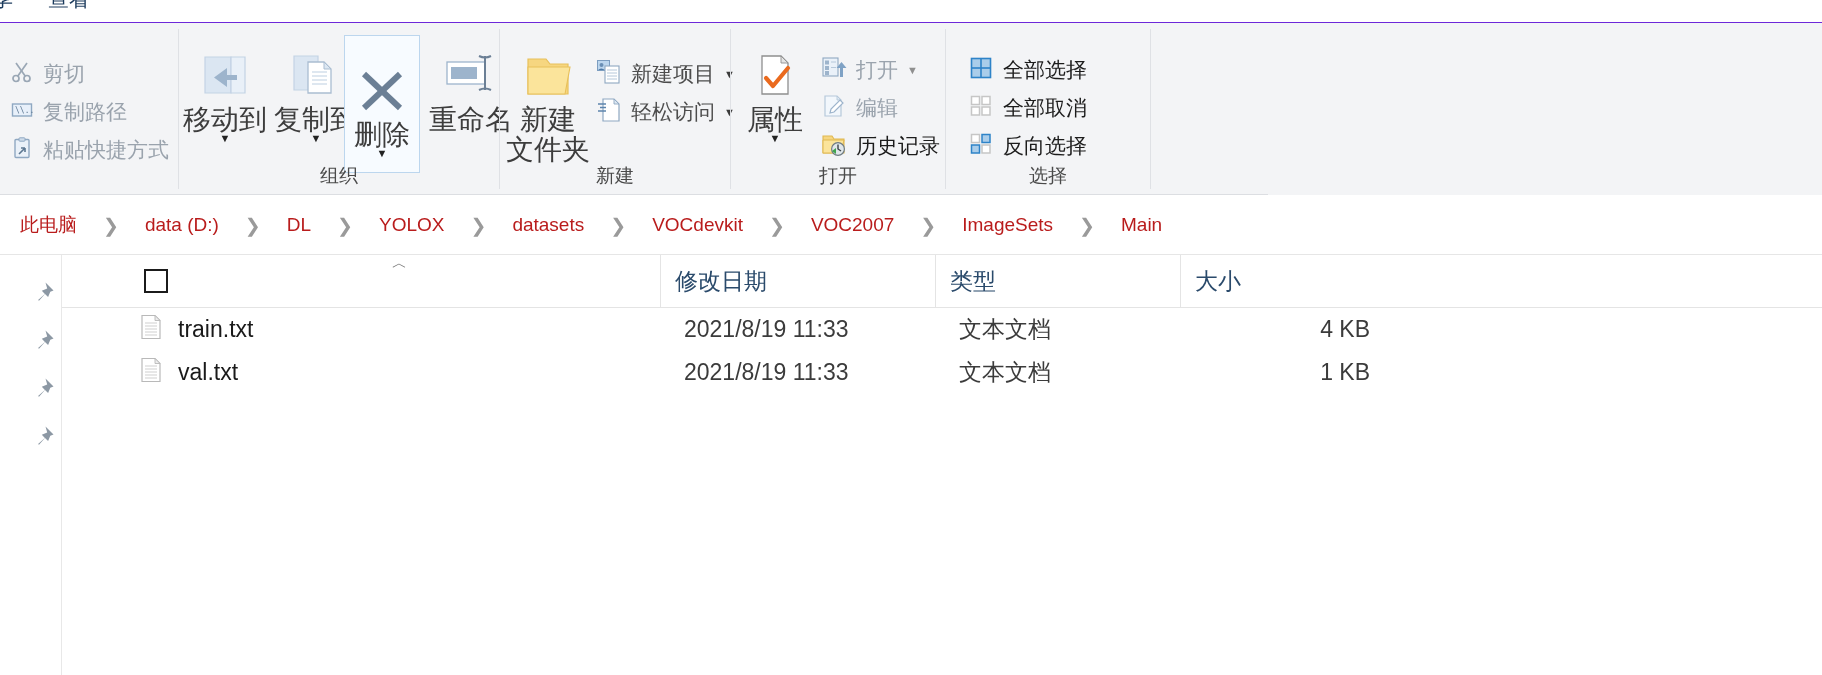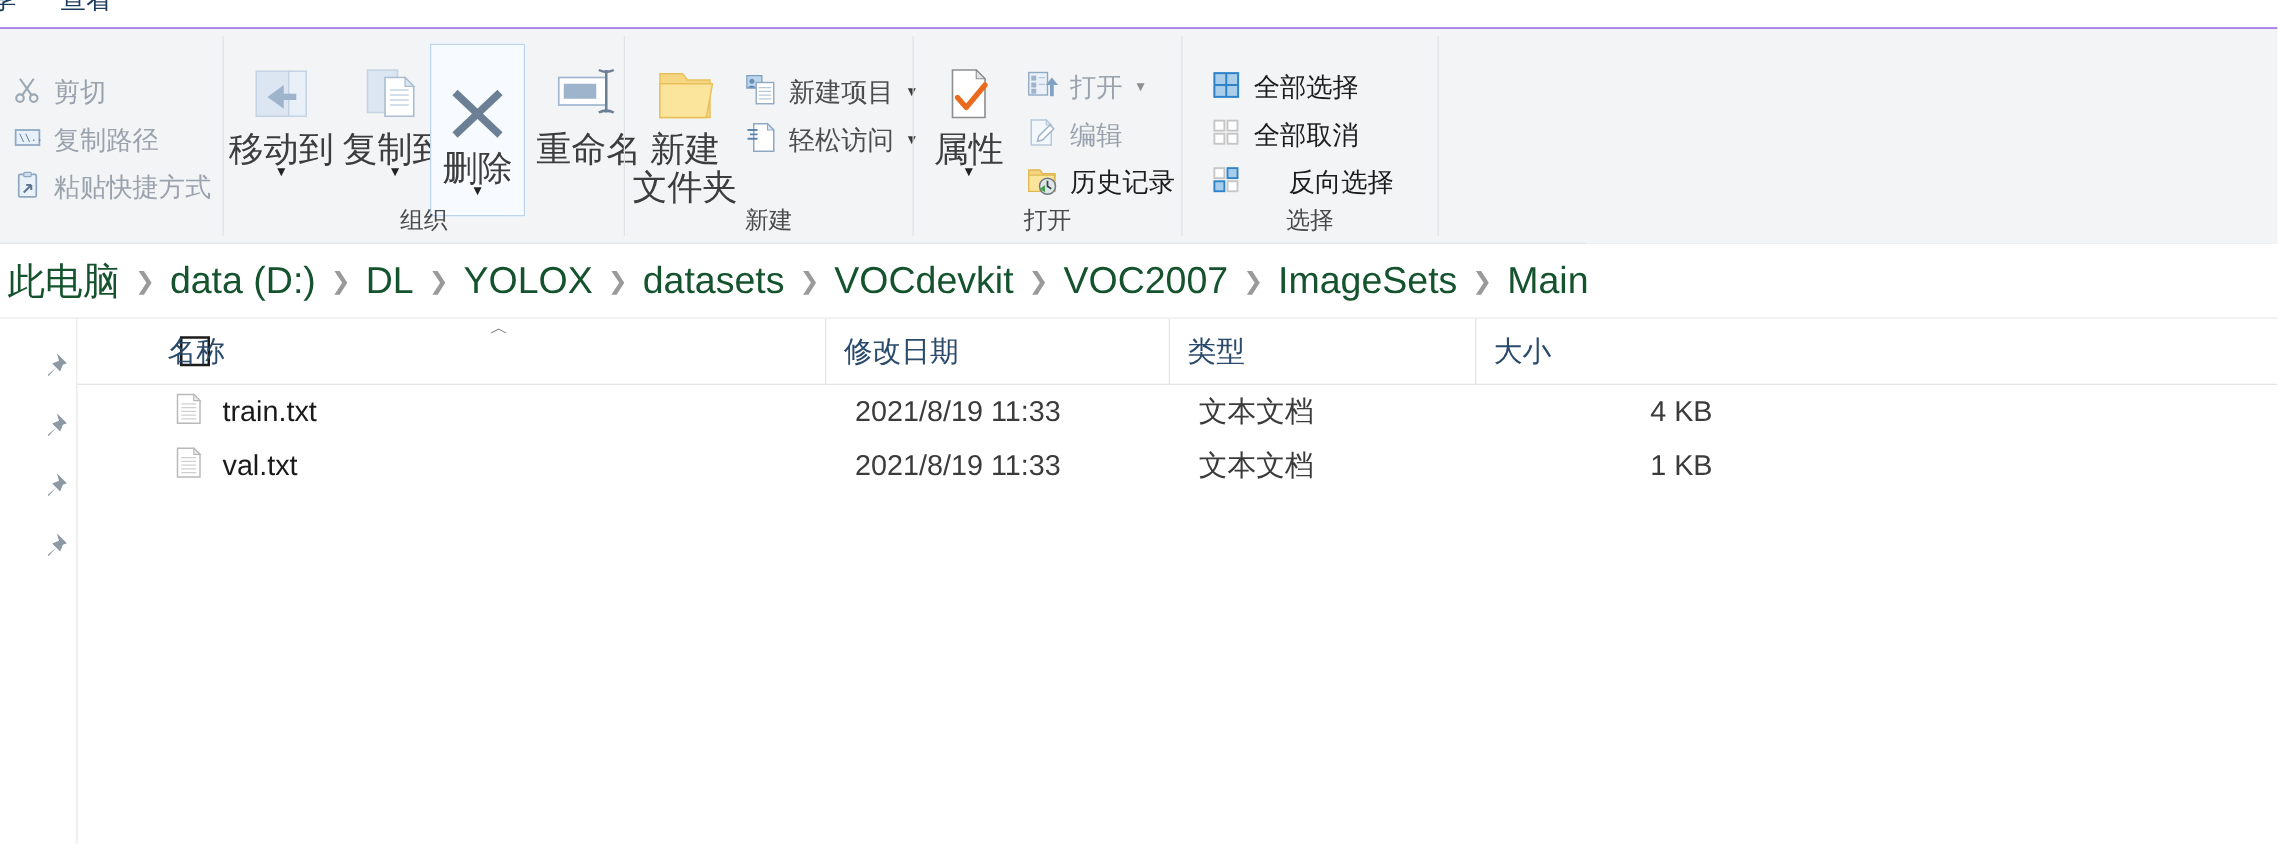--- a/index.html
+++ b/index.html
@@ -130,23 +130,23 @@
   .addressbar {
     position: absolute; left: 0; top: 196px;
     width: 1822px; height: 58px;
     background: #ffffff;
     display: flex;
     align-items: center;
     overflow: hidden;
   }
   .crumbs { display: flex; align-items: center; padding-left: 0px; }
   .crumb {
-    font-size: 30px;
-    color: #14532d;
-    padding: 2px 6px;
+    font-size: 19px;
+    color: #b91c1c;
+    padding: 2px 20px;
     white-space: nowrap;
   }
   .crumb-sep {
     font-size: 19px;
     color: #9a9a9a;
     padding: 0 6px;
     font-weight: bold;
   }
 
   
@@ -464,21 +464,21 @@
               <g fill="#ffffff" stroke="#c6c6c6" stroke-width="1.5">
                 <rect x="3.5" y="3.5" width="8" height="8"></rect>
                   <rect x="14" y="3.5" width="8" height="8"></rect>
                 <rect x="3.5" y="14" width="8" height="8"></rect>
                   <rect x="14" y="14" width="8" height="8"></rect>
               </g>
             </svg>
           </span>
           <span class="label dark">全部取消</span>
         </div>
-        <div class="cmd-small" style="left:18px; top:106px;gap:28px;">
+        <div class="cmd-small" style="left:18px; top:106px;">
           <span>
             <svg width="26" height="26" viewBox="0 0 26 26">
               <rect x="3.5" y="3.5" width="8" height="8" fill="#ffffff" stroke="#c6c6c6" stroke-width="1.5"></rect>
               <rect x="14" y="3.5" width="8" height="8" fill="#aacdea" stroke="#2e83c8" stroke-width="1.5"></rect>
               <rect x="3.5" y="14" width="8" height="8" fill="#aacdea" stroke="#2e83c8" stroke-width="1.5"></rect>
               <rect x="14" y="14" width="8" height="8" fill="#ffffff" stroke="#c6c6c6" stroke-width="1.5"></rect>
             </svg>
           </span>
           <span class="label dark">反向选择</span>
         </div>
@@ -526,21 +526,20 @@
             </svg></div>
           <div class="pin" style="top: 169px;"><svg width="26" height="26" viewBox="0 0 26 26">
               <path d="M15.5 2.5 l8 8 -3.2 1.2 -2.2 5.4 -3.1 -3.1 -6 6.8 -0.9 -0.9 6.8 -6 -3.1 -3.1 5.4 -2.2 z" fill="#8c98a4"></path>
             </svg></div>
         </div>
     </div>
 
     <div class="colheader">
       <div class="sortcaret" style="left:330px;">︿</div>
       <div class="hdr-check"></div>
-      <div class="col first" style="left:58px; width:540px;">名称</div>
       <div class="col" style="left:598px; width:275px;">修改日期</div>
       <div class="col" style="left:873px; width:245px;">类型</div>
       <div class="col" style="left:1118px; width:195px;">大小</div>
     </div>
 
     <div class="rows" id="rows">
         <div class="row">
           <div class="cell name" style="left: 68px;">
             <span><svg width="22" height="26" viewBox="0 0 22 26">
                 <path d="M2 1.5 h13 l5 5 v18 H2 z" fill="#ffffff" stroke="#b9b9b9" stroke-width="1.2"></path>

